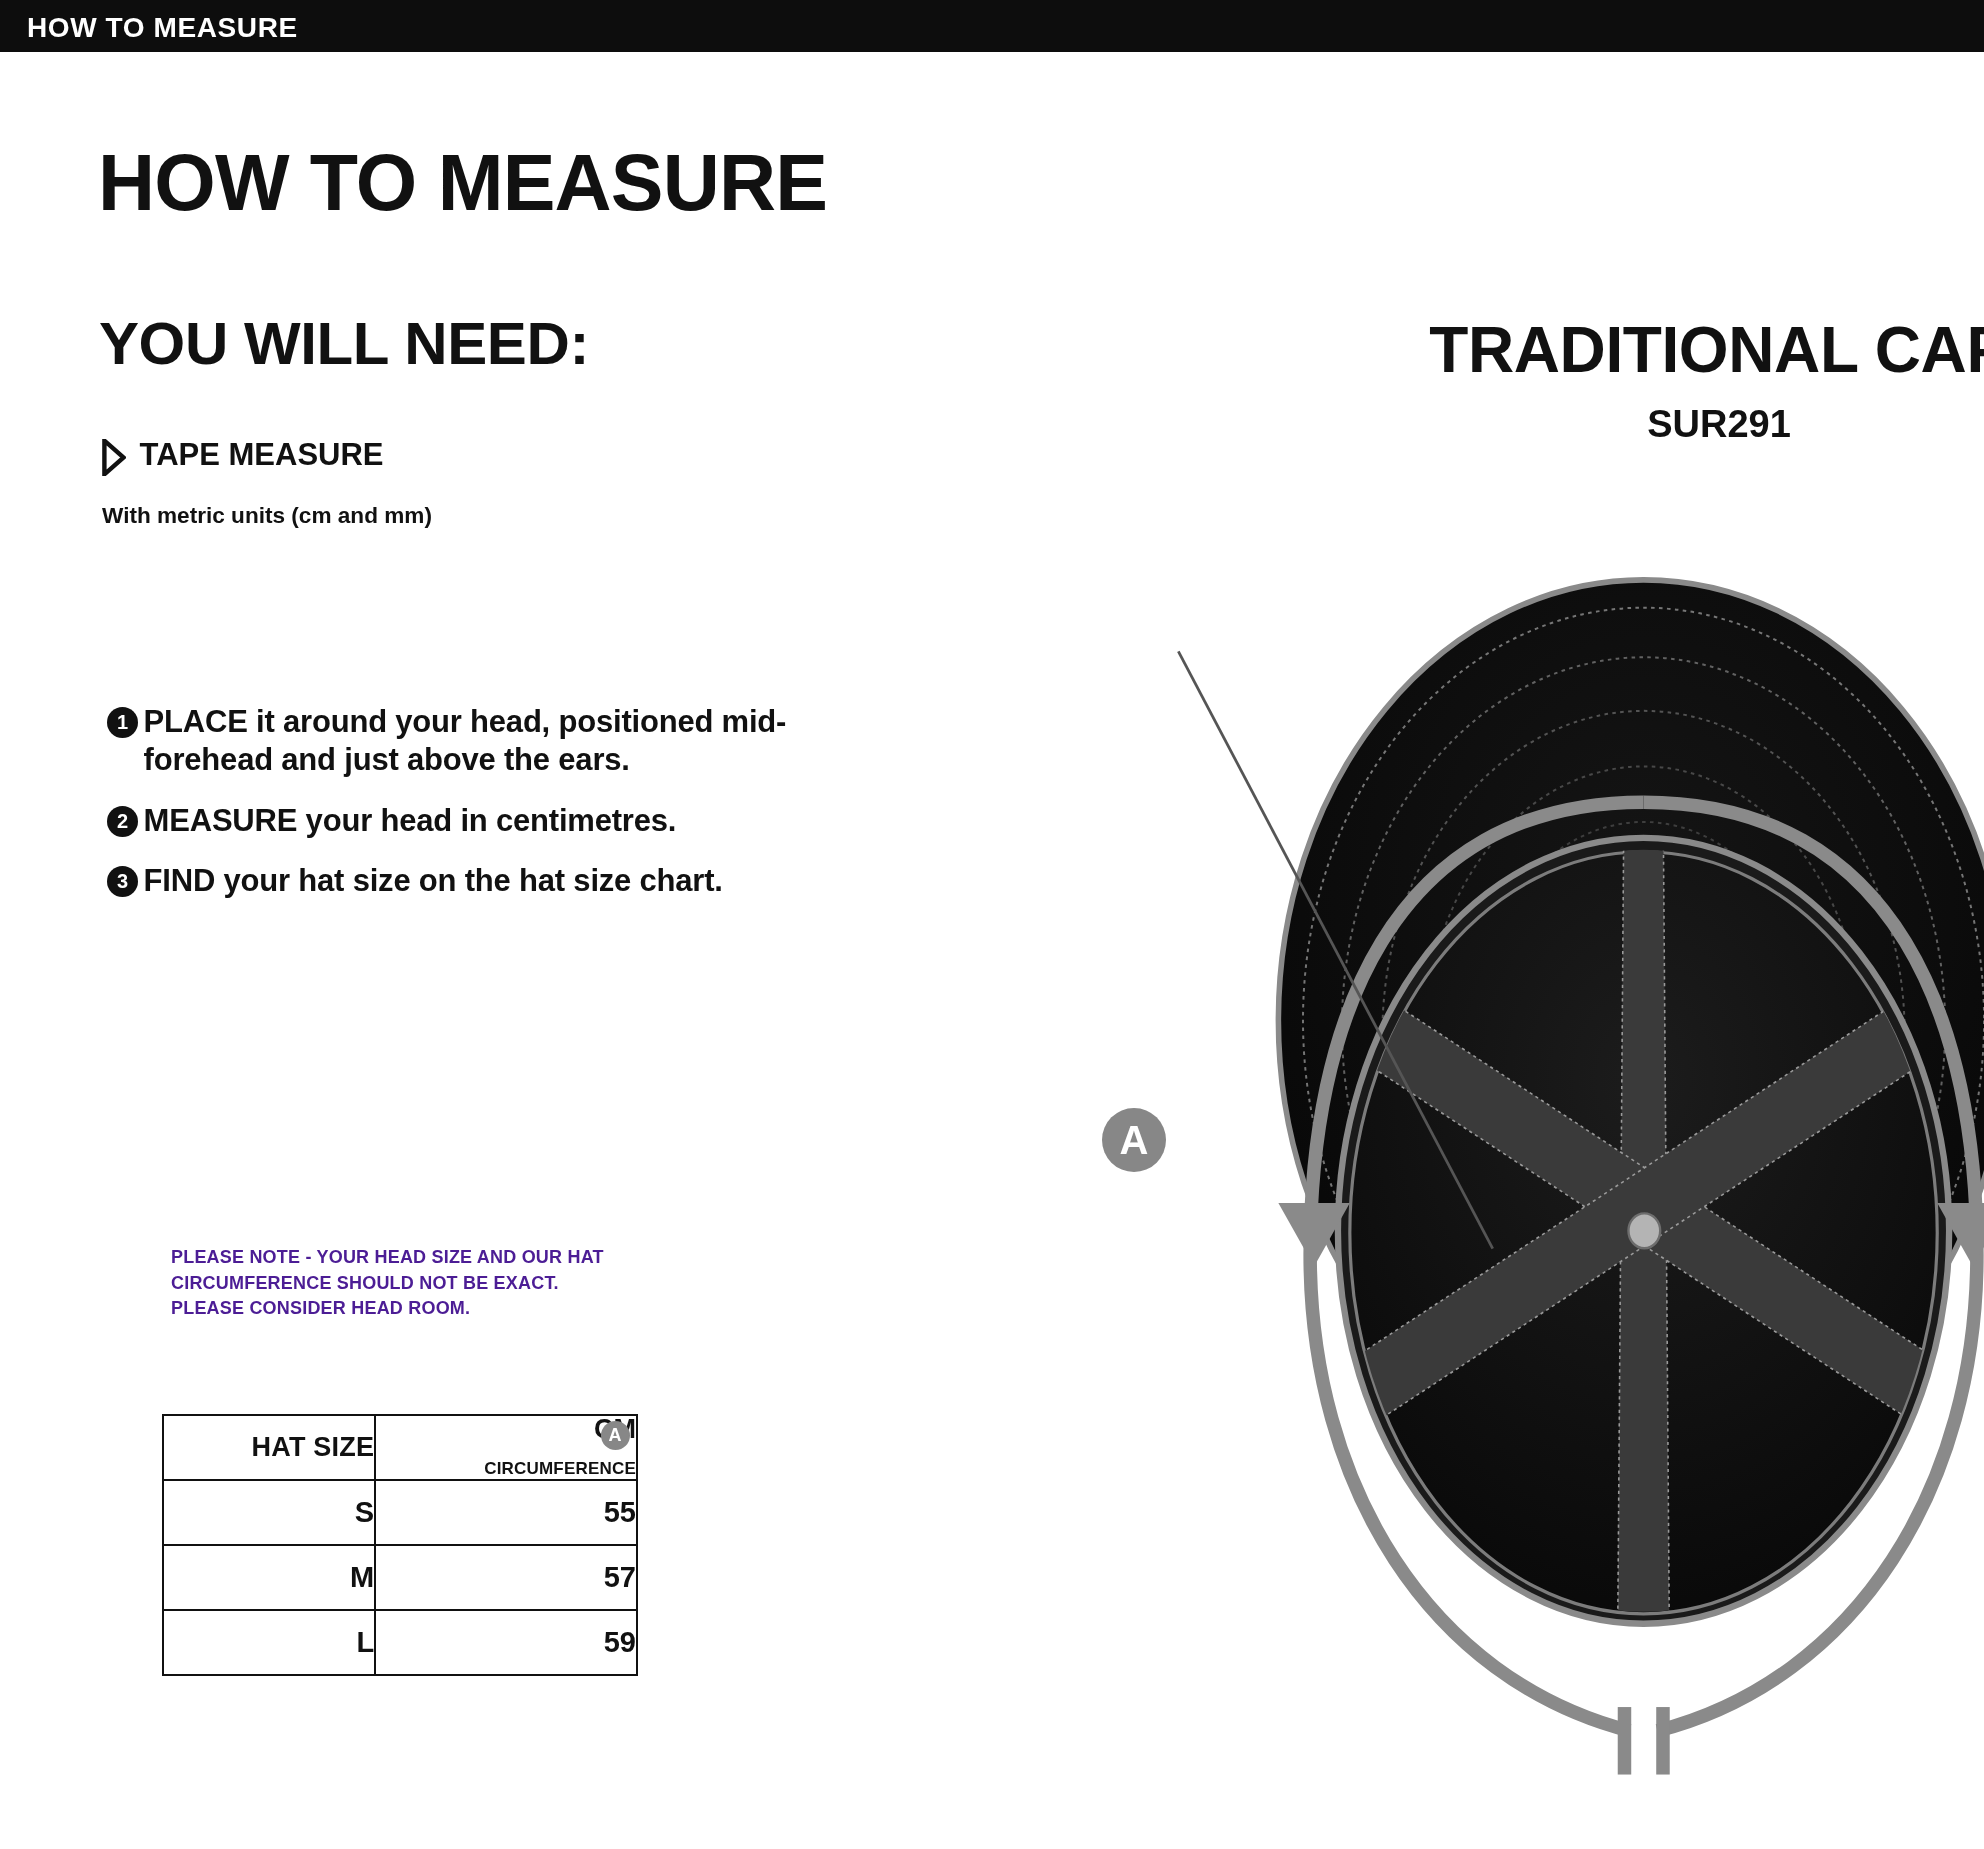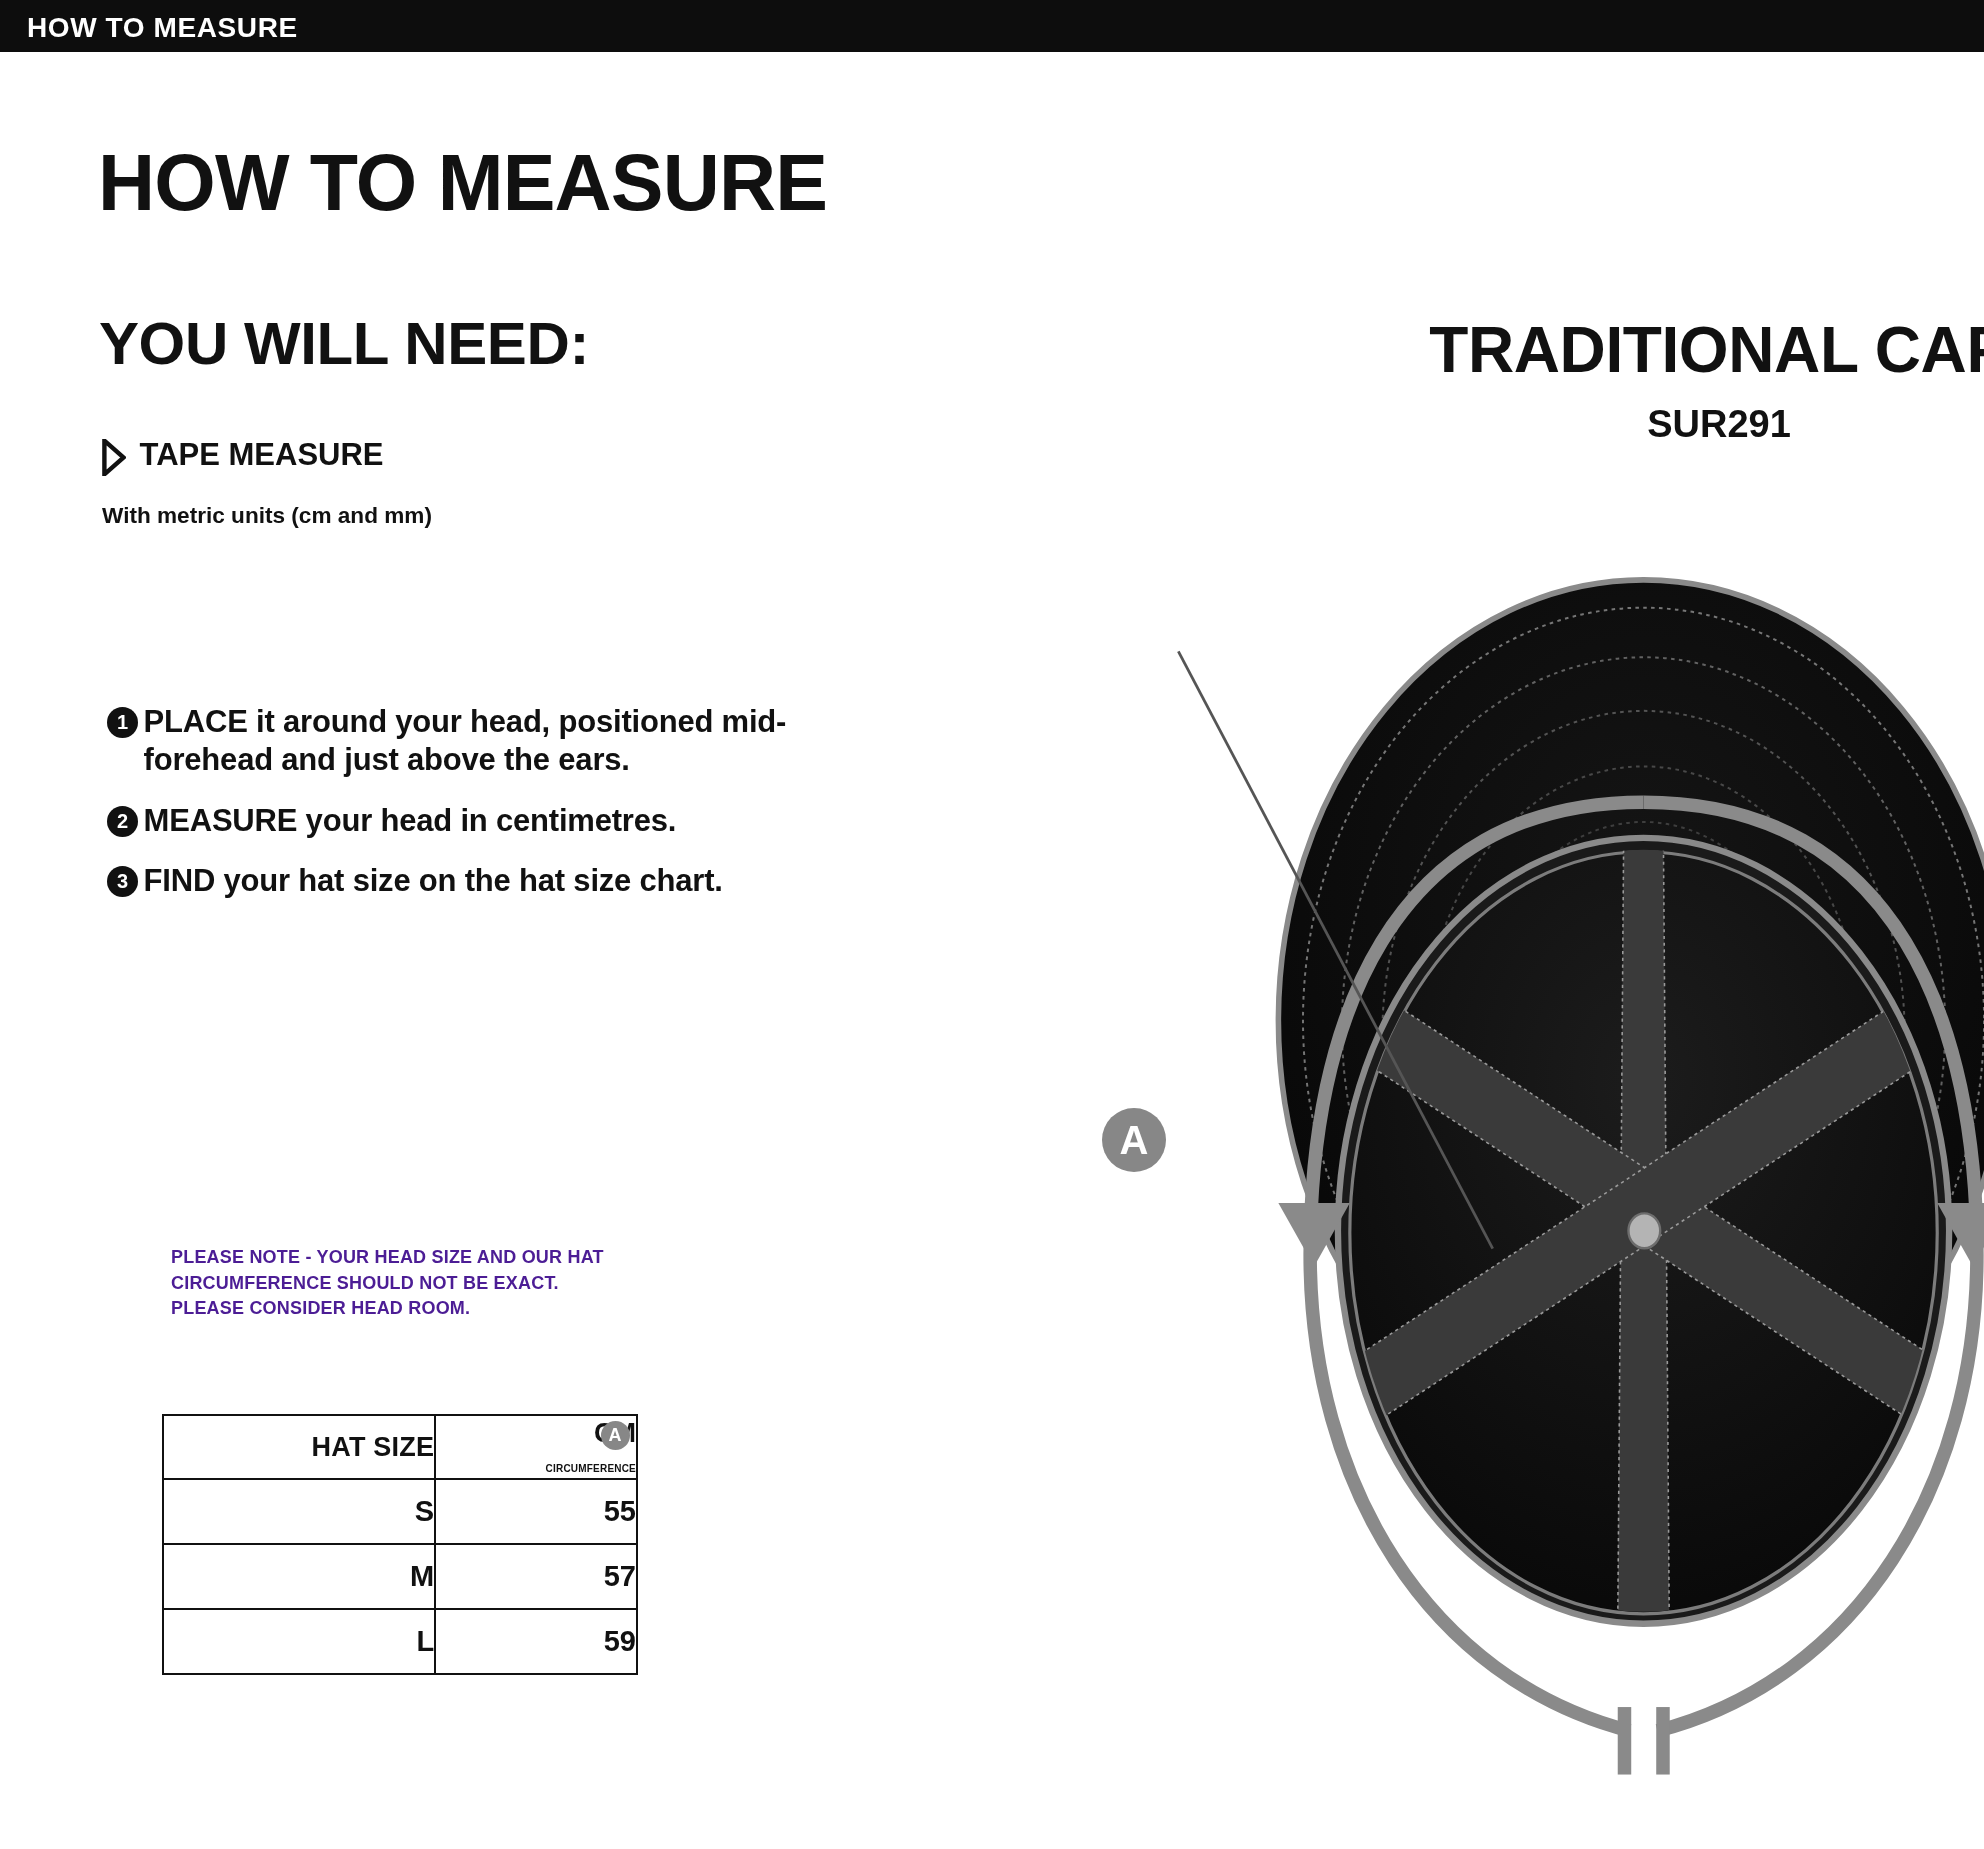--- a/index.html
+++ b/index.html
@@ -152,21 +152,21 @@
     font-size: 27px;
     font-weight: 700;
     letter-spacing: 0.2px;
   }
   .th-cm {
     font-size: 27px;
     font-weight: 700;
     line-height: 1.0;
   }
   .th-circ {
-    font-size: 10px;
+    font-size: 17px;
     font-weight: 700;
     letter-spacing: 0.2px;
     margin-top: 16px;
   }
   .a-badge-table {
     position: absolute;
     right: 6.4px;
     top: 4.8px;
     width: 29px;
     height: 29px;

